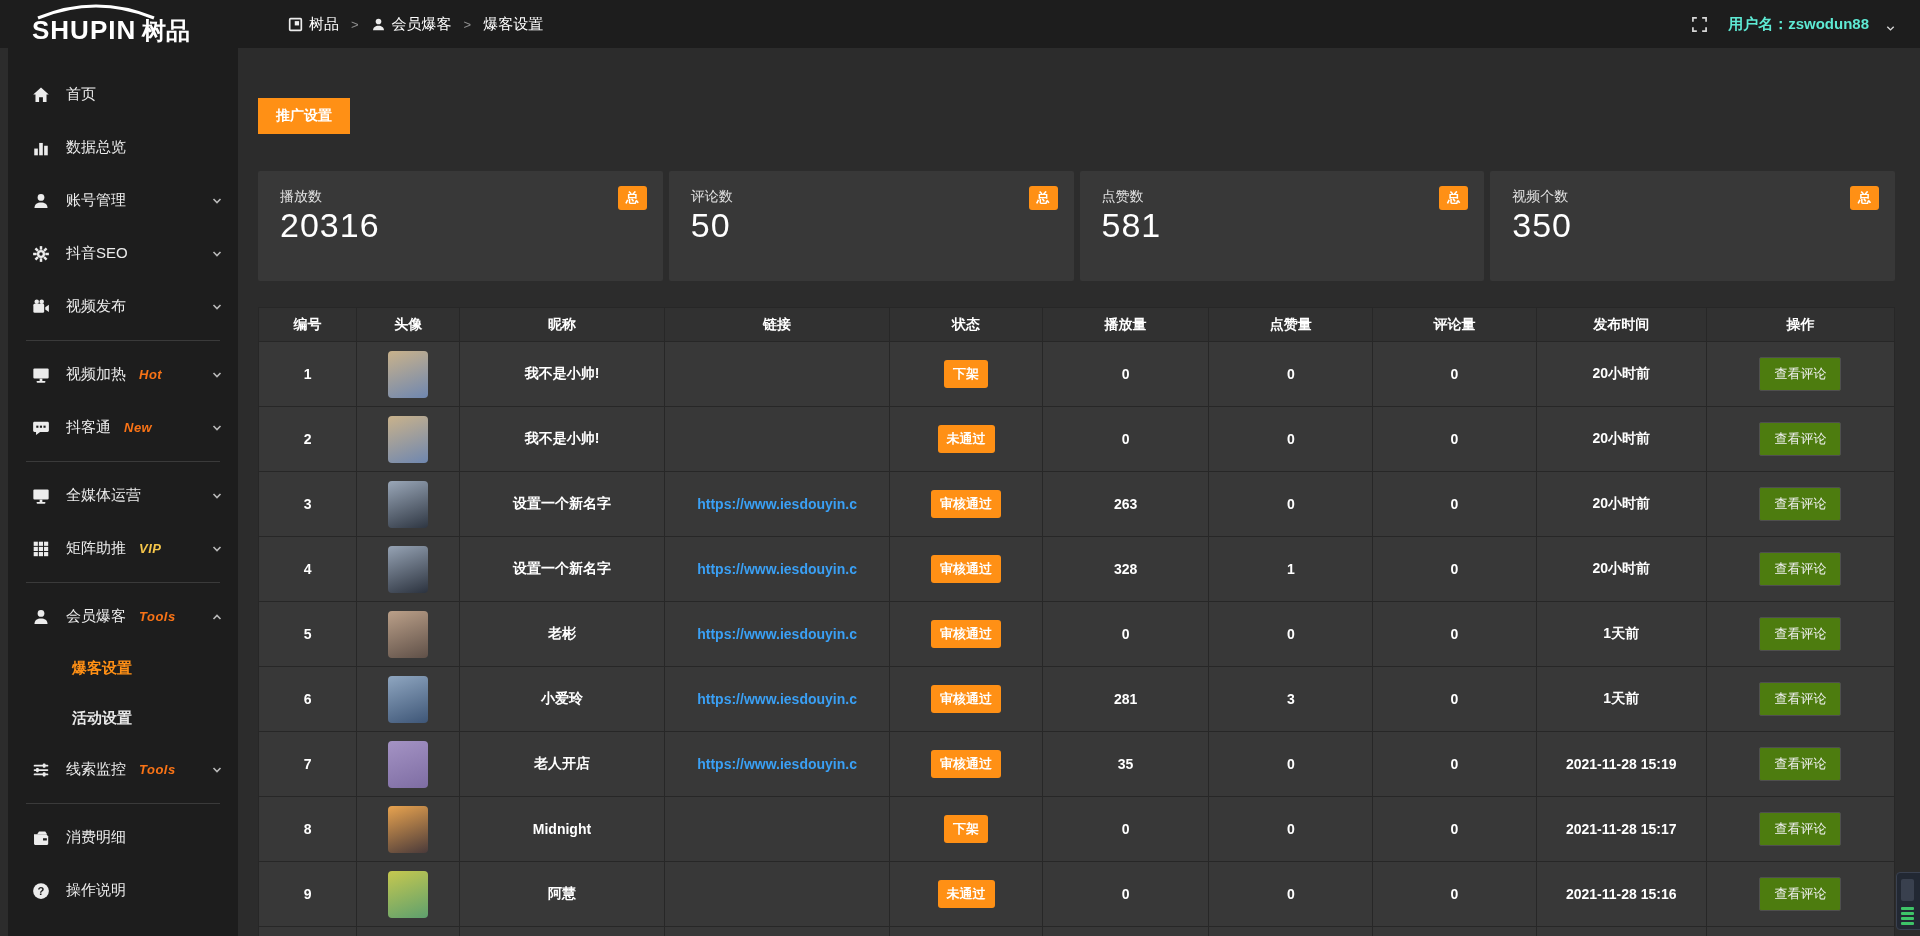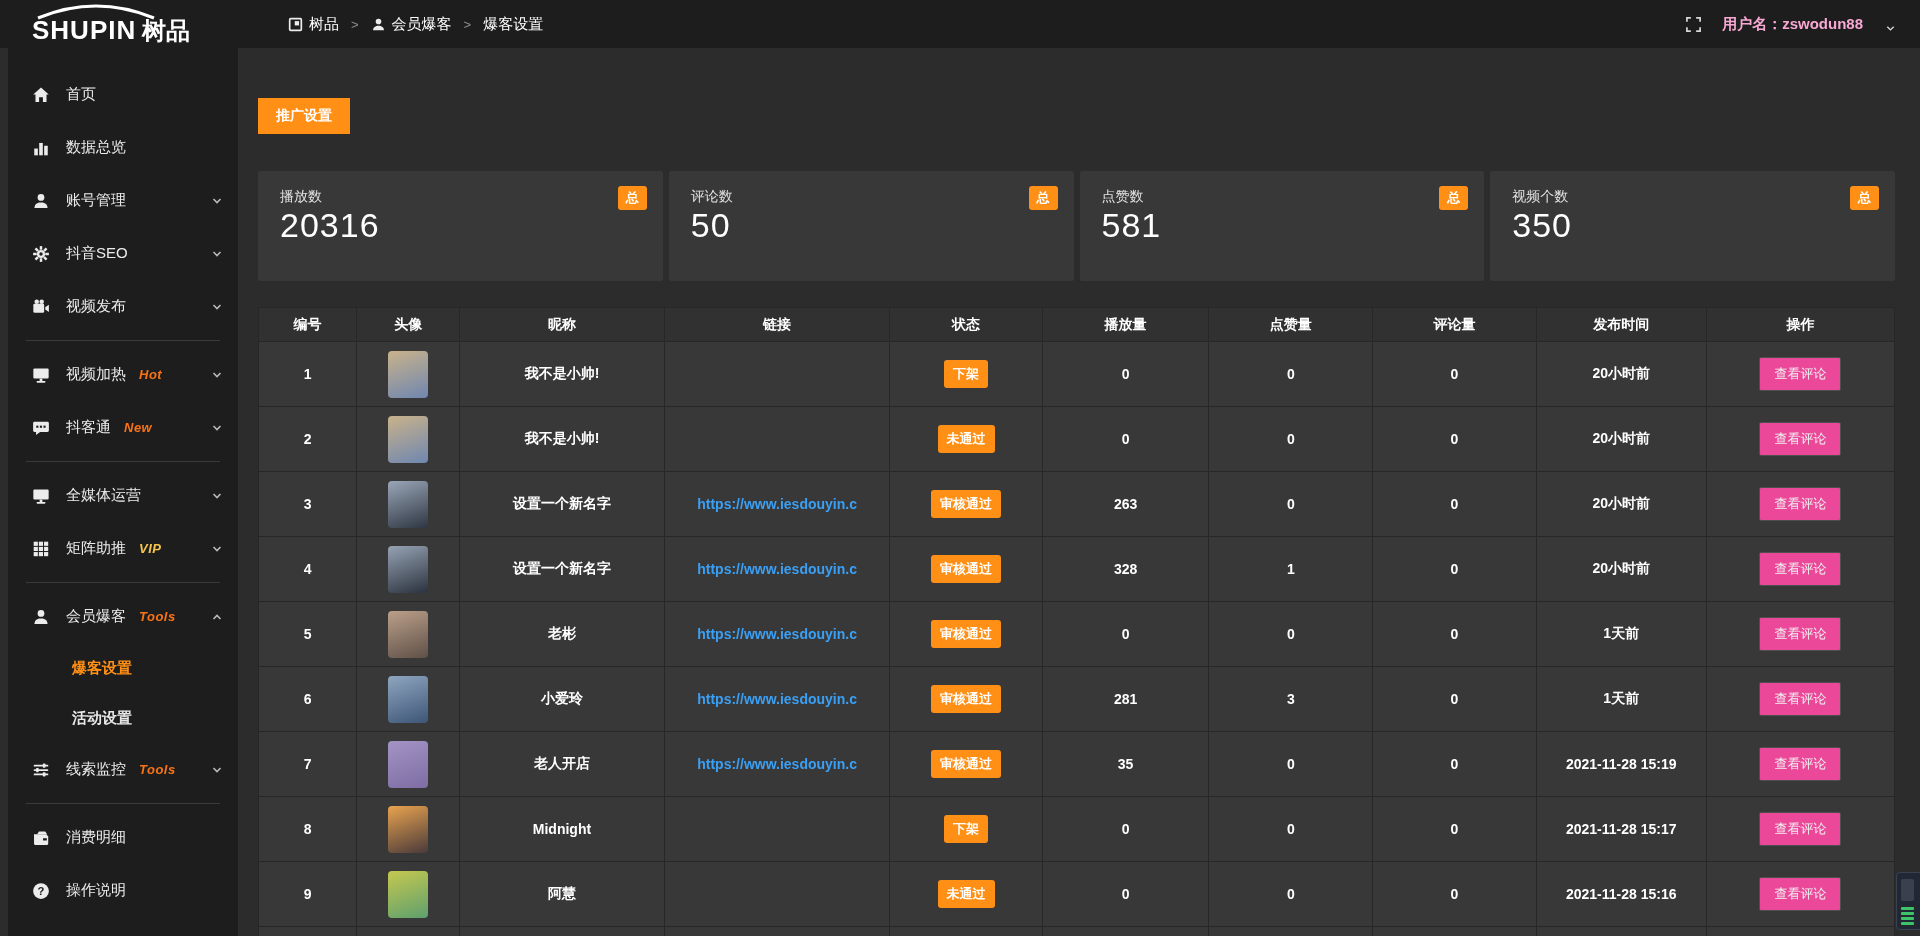--- a/index.html
+++ b/index.html
@@ -18,21 +18,21 @@
   }
   .breadcrumb { margin-left: 288px; display: flex; align-items: center; font-size: 15px; color: #fff; }
   .crumb { display: flex; align-items: center; gap: 6px; cursor: pointer; }
   .crumb:last-child { cursor: default; }
   .bc-icon { width: 15px; height: 15px; display: inline-block; }
   .bc-icon svg { width: 100%; height: 100%; display: block; }
   .bc-sep { color: #8f8f8f; margin: 0 12px; font-size: 13px; }
   .topbar-right { position: absolute; right: 24px; top: 0; height: 48px; display: flex; align-items: center; gap: 20px; }
   .fullscreen-btn { width: 17px; height: 17px; cursor: pointer; }
   .fullscreen-btn svg { width: 100%; height: 100%; display: block; }
-  .username { font-size: 15px; color: #f9a8d4; font-weight: bold; display: flex; align-items: center; gap: 22px; cursor: pointer; }
+  .username { font-size: 15px; color: #5eead4; font-weight: bold; display: flex; align-items: center; gap: 16px; cursor: pointer; }
   .username .chev { width: 11px; height: 11px; display: inline-block; margin-top: 3px; }
 
   
   .sidebar {
     position: absolute; left: 8px; top: 0; width: 230px; height: 936px;
     background: #1d1d1d; z-index: 3;
   }
   .logo { height: 48px; display: flex; align-items: center; padding-left: 16px; }
   .nav { margin-top: 20px; }
   .nav-item { position: relative; height: 53px; display: flex; align-items: center; padding: 0 18px 0 24px; font-size: 15px; color: #ececec; cursor: pointer; }
@@ -66,21 +66,21 @@
     border: 1px solid #272727; text-align: center;
   }
   .data-table td {
     height: 65px; background: #383838; text-align: center; font-size: 14px; color: #fff;
     border: 1px solid #272727; font-weight: bold; overflow: hidden; white-space: nowrap;
   }
   .avatar { width: 40px; height: 47px; border-radius: 4px; margin: 0 auto; }
   .cell-link { color: #3aa0f5; font-weight: bold; text-decoration: none; cursor: pointer; }
   .status-badge { display: inline-block; background: #ff9015; color: #fff; font-size: 13px; font-weight: bold; padding: 5px 9px; border-radius: 3px; }
   .action-btn {
-    background: #ec4899; border: 1px solid #4f4f4f; color: #f0f0f0; font-size: 13px;
+    background: #4d7c0f; border: 1px solid #4f4f4f; color: #f0f0f0; font-size: 13px;
     padding: 7px 14px; border-radius: 2px; cursor: pointer; font-family: inherit;
   }
 
   
   .floating-widget {
     position: absolute; left: 1896px; top: 872px; width: 30px; height: 58px;
     background: #222833; border: 1px solid #3a4150; border-radius: 4px; z-index: 9;
     display: flex; flex-direction: column; justify-content: flex-end; align-items: flex-start;
     padding: 3px 0 4px 4px;
   }

